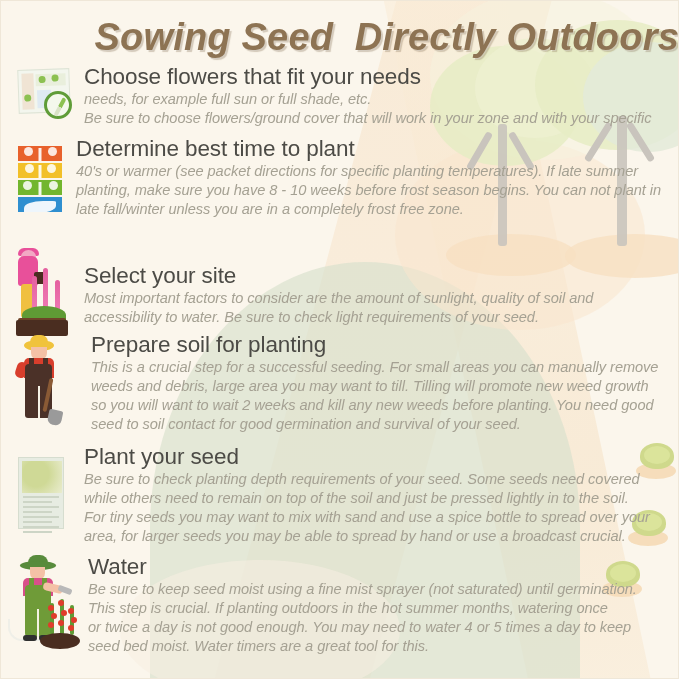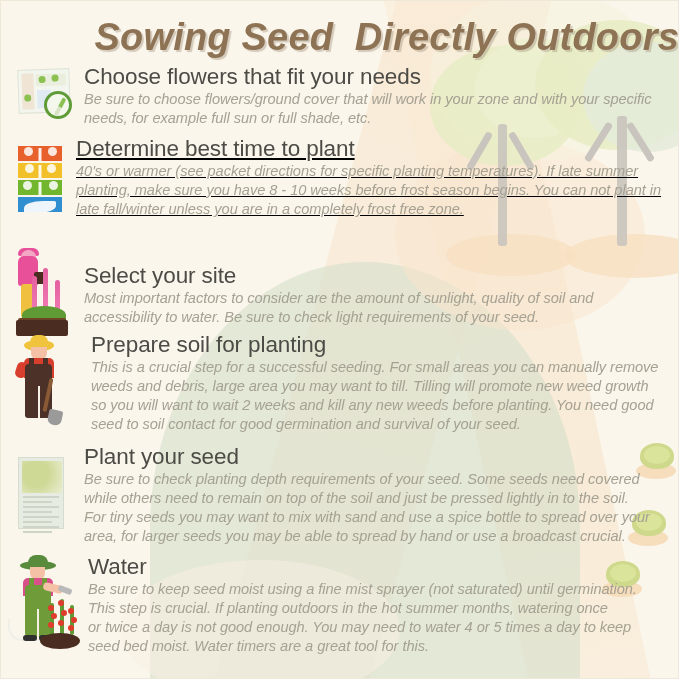--- a/index.html
+++ b/index.html
@@ -162,21 +162,21 @@
     font-size:14.6px;
     font-style:italic;
     color:#a5a193;
     line-height:1.31;
     letter-spacing:-.05px;
   }
   .body p { white-space:nowrap; }
 
   
   #sec-1 { left:14px; top:64px;  width:655px; }
-  #sec-2 { left:14px; top:136px; width:655px;text-decoration:underline; }
+  #sec-2 { left:14px; top:136px; width:655px; }
   #sec-3 { left:10px; top:250px; width:655px; }
   #sec-4 { left:10px; top:332px; width:655px;gap:7px; }
   #sec-5 { left:10px; top:444px; width:655px; }
   #sec-6 { left:10px; top:554px; width:655px; }
 
   #sec-3 .icon-slot, #sec-4 .icon-slot { width:66px; height:90px; }
   #sec-5 .icon-slot { width:66px; height:84px; }
   #sec-6 .icon-slot { width:70px; height:96px; }
 
   #sec-1 .icon-slot { width:62px; height:62px; }
@@ -421,22 +421,22 @@
             <div class="dot d4"></div>
           </div>
           <div class="compass">
             <div class="needle"></div>
           </div>
         </div>
       </div>
       <div class="txt">
         <div class="head">Choose flowers that fit your needs</div>
         <div class="body">
+          <p>needs, for example full sun or full shade, etc.</p>
           <p>Be sure to choose flowers/ground cover  that will work in your zone and with your specific</p>
-          <p>needs, for example full sun or full shade, etc.</p>
         </div>
       </div>
     </div>
 
     <div class="section" id="sec-2">
       <div class="icon-slot">
         <div class="ic">
           <div class="seasons">
             <div class="band autumn">
                 <i></i>

